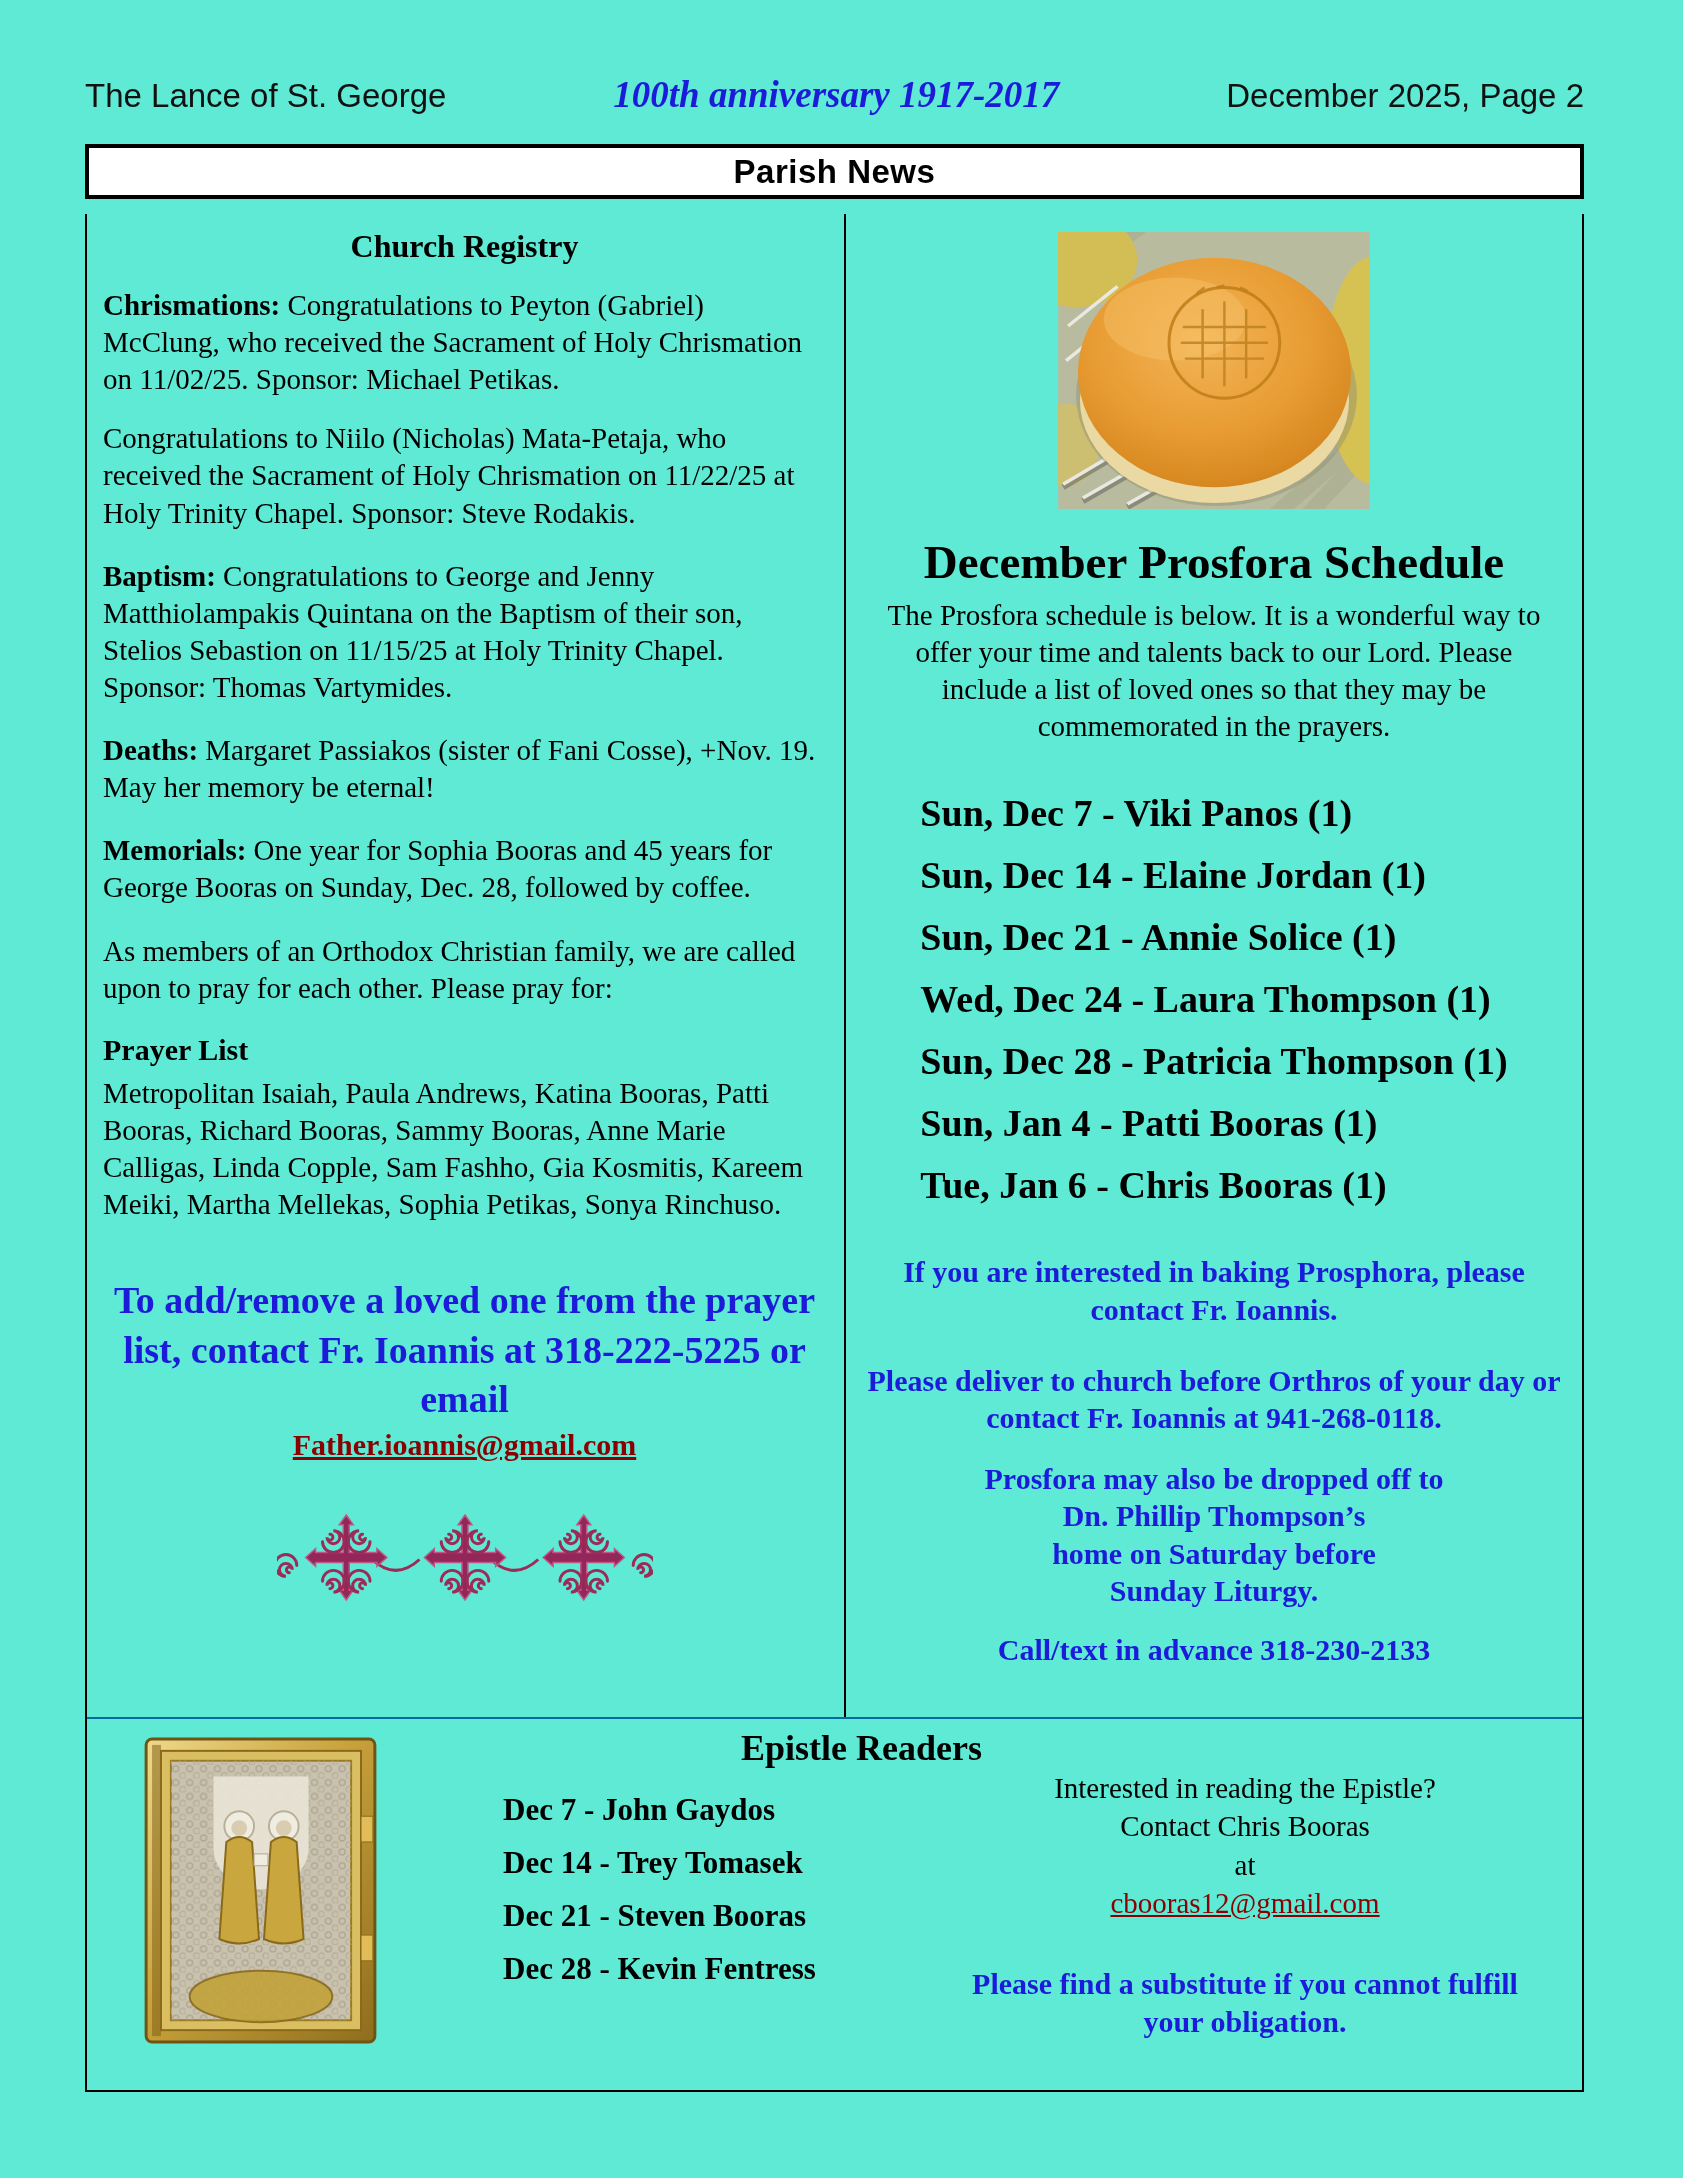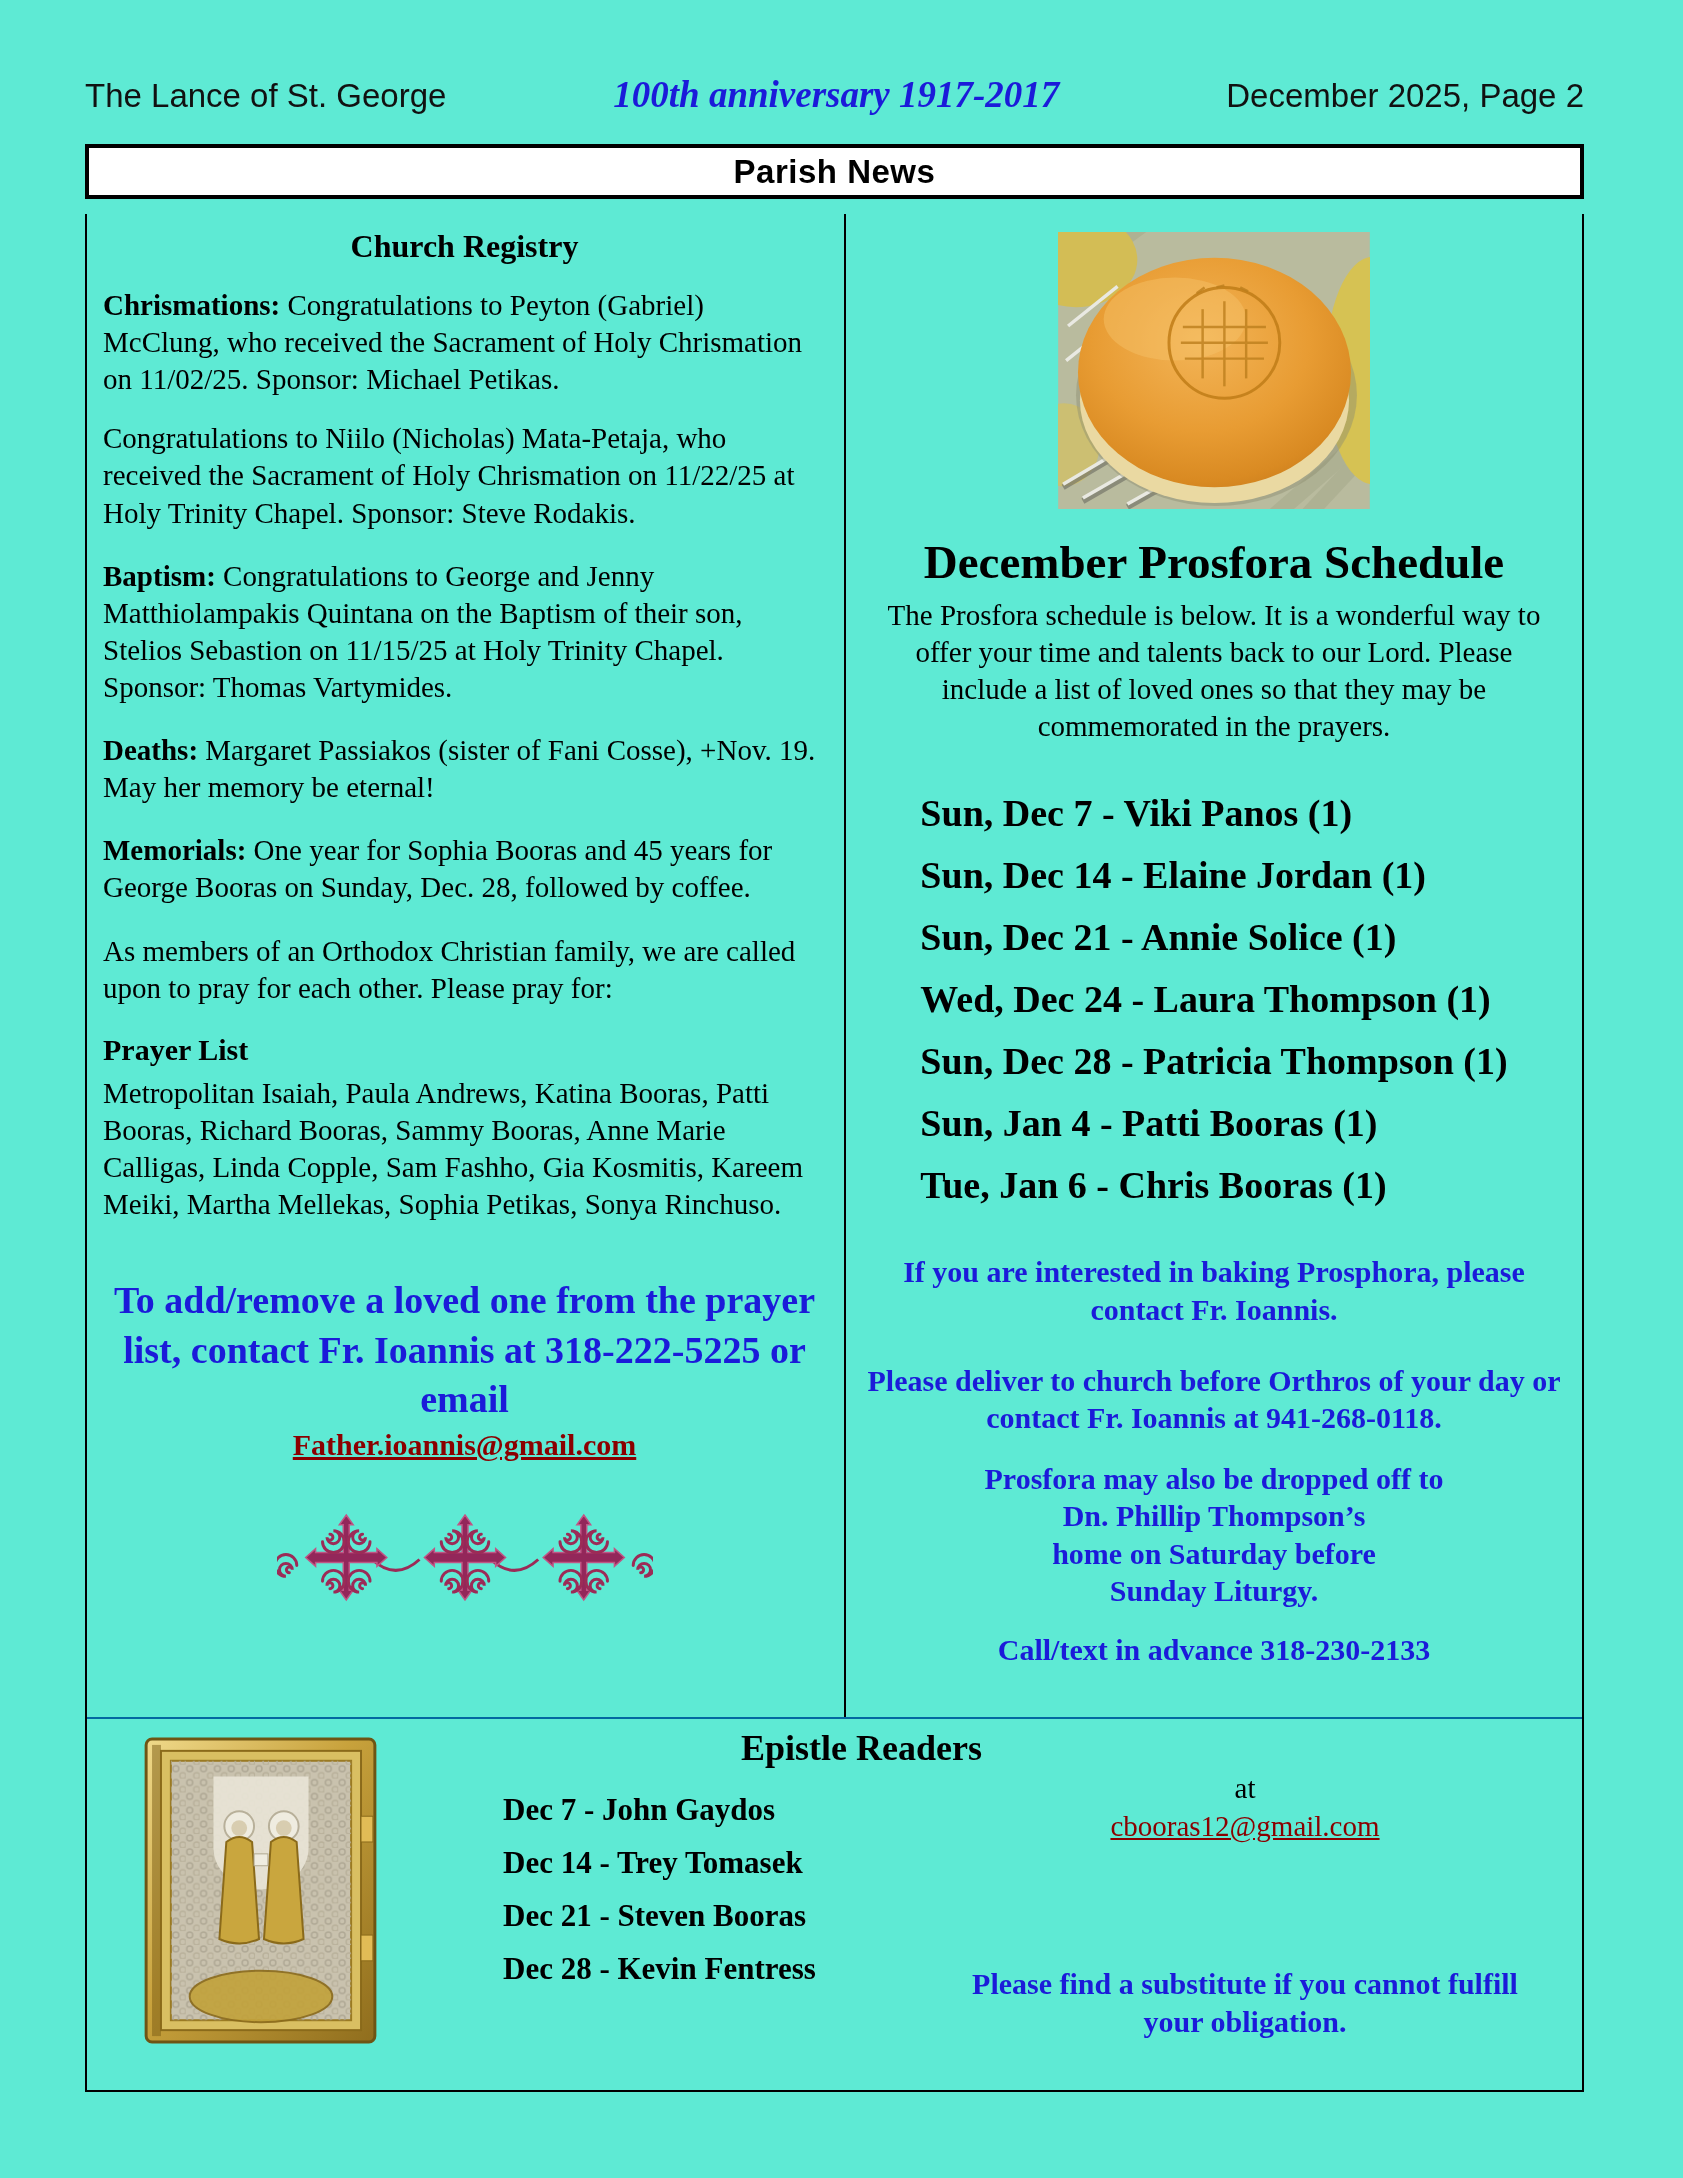--- a/index.html
+++ b/index.html
@@ -264,20 +264,22 @@
       <div class="epistle-title">Epistle Readers</div>
 
       <div class="readers">
         <div class="reader-item">Dec 7 - John Gaydos</div>
         <div class="reader-item">Dec 14 - Trey Tomasek</div>
         <div class="reader-item">Dec 21 - Steven Booras</div>
         <div class="reader-item">Dec 28 - Kevin Fentress</div>
       </div>
 
       <div class="epistle-contact">
+        <div>Interested in reading the Epistle?</div>
+        <div>Contact Chris Booras</div>
         <div>at</div>
         <a class="epistle-email">cbooras12@gmail.com</a>
       </div>
 
       <div class="epistle-note">Please find a substitute if you cannot fulfill your obligation.</div>
     </div>
   </div>
 </div>
 
 

